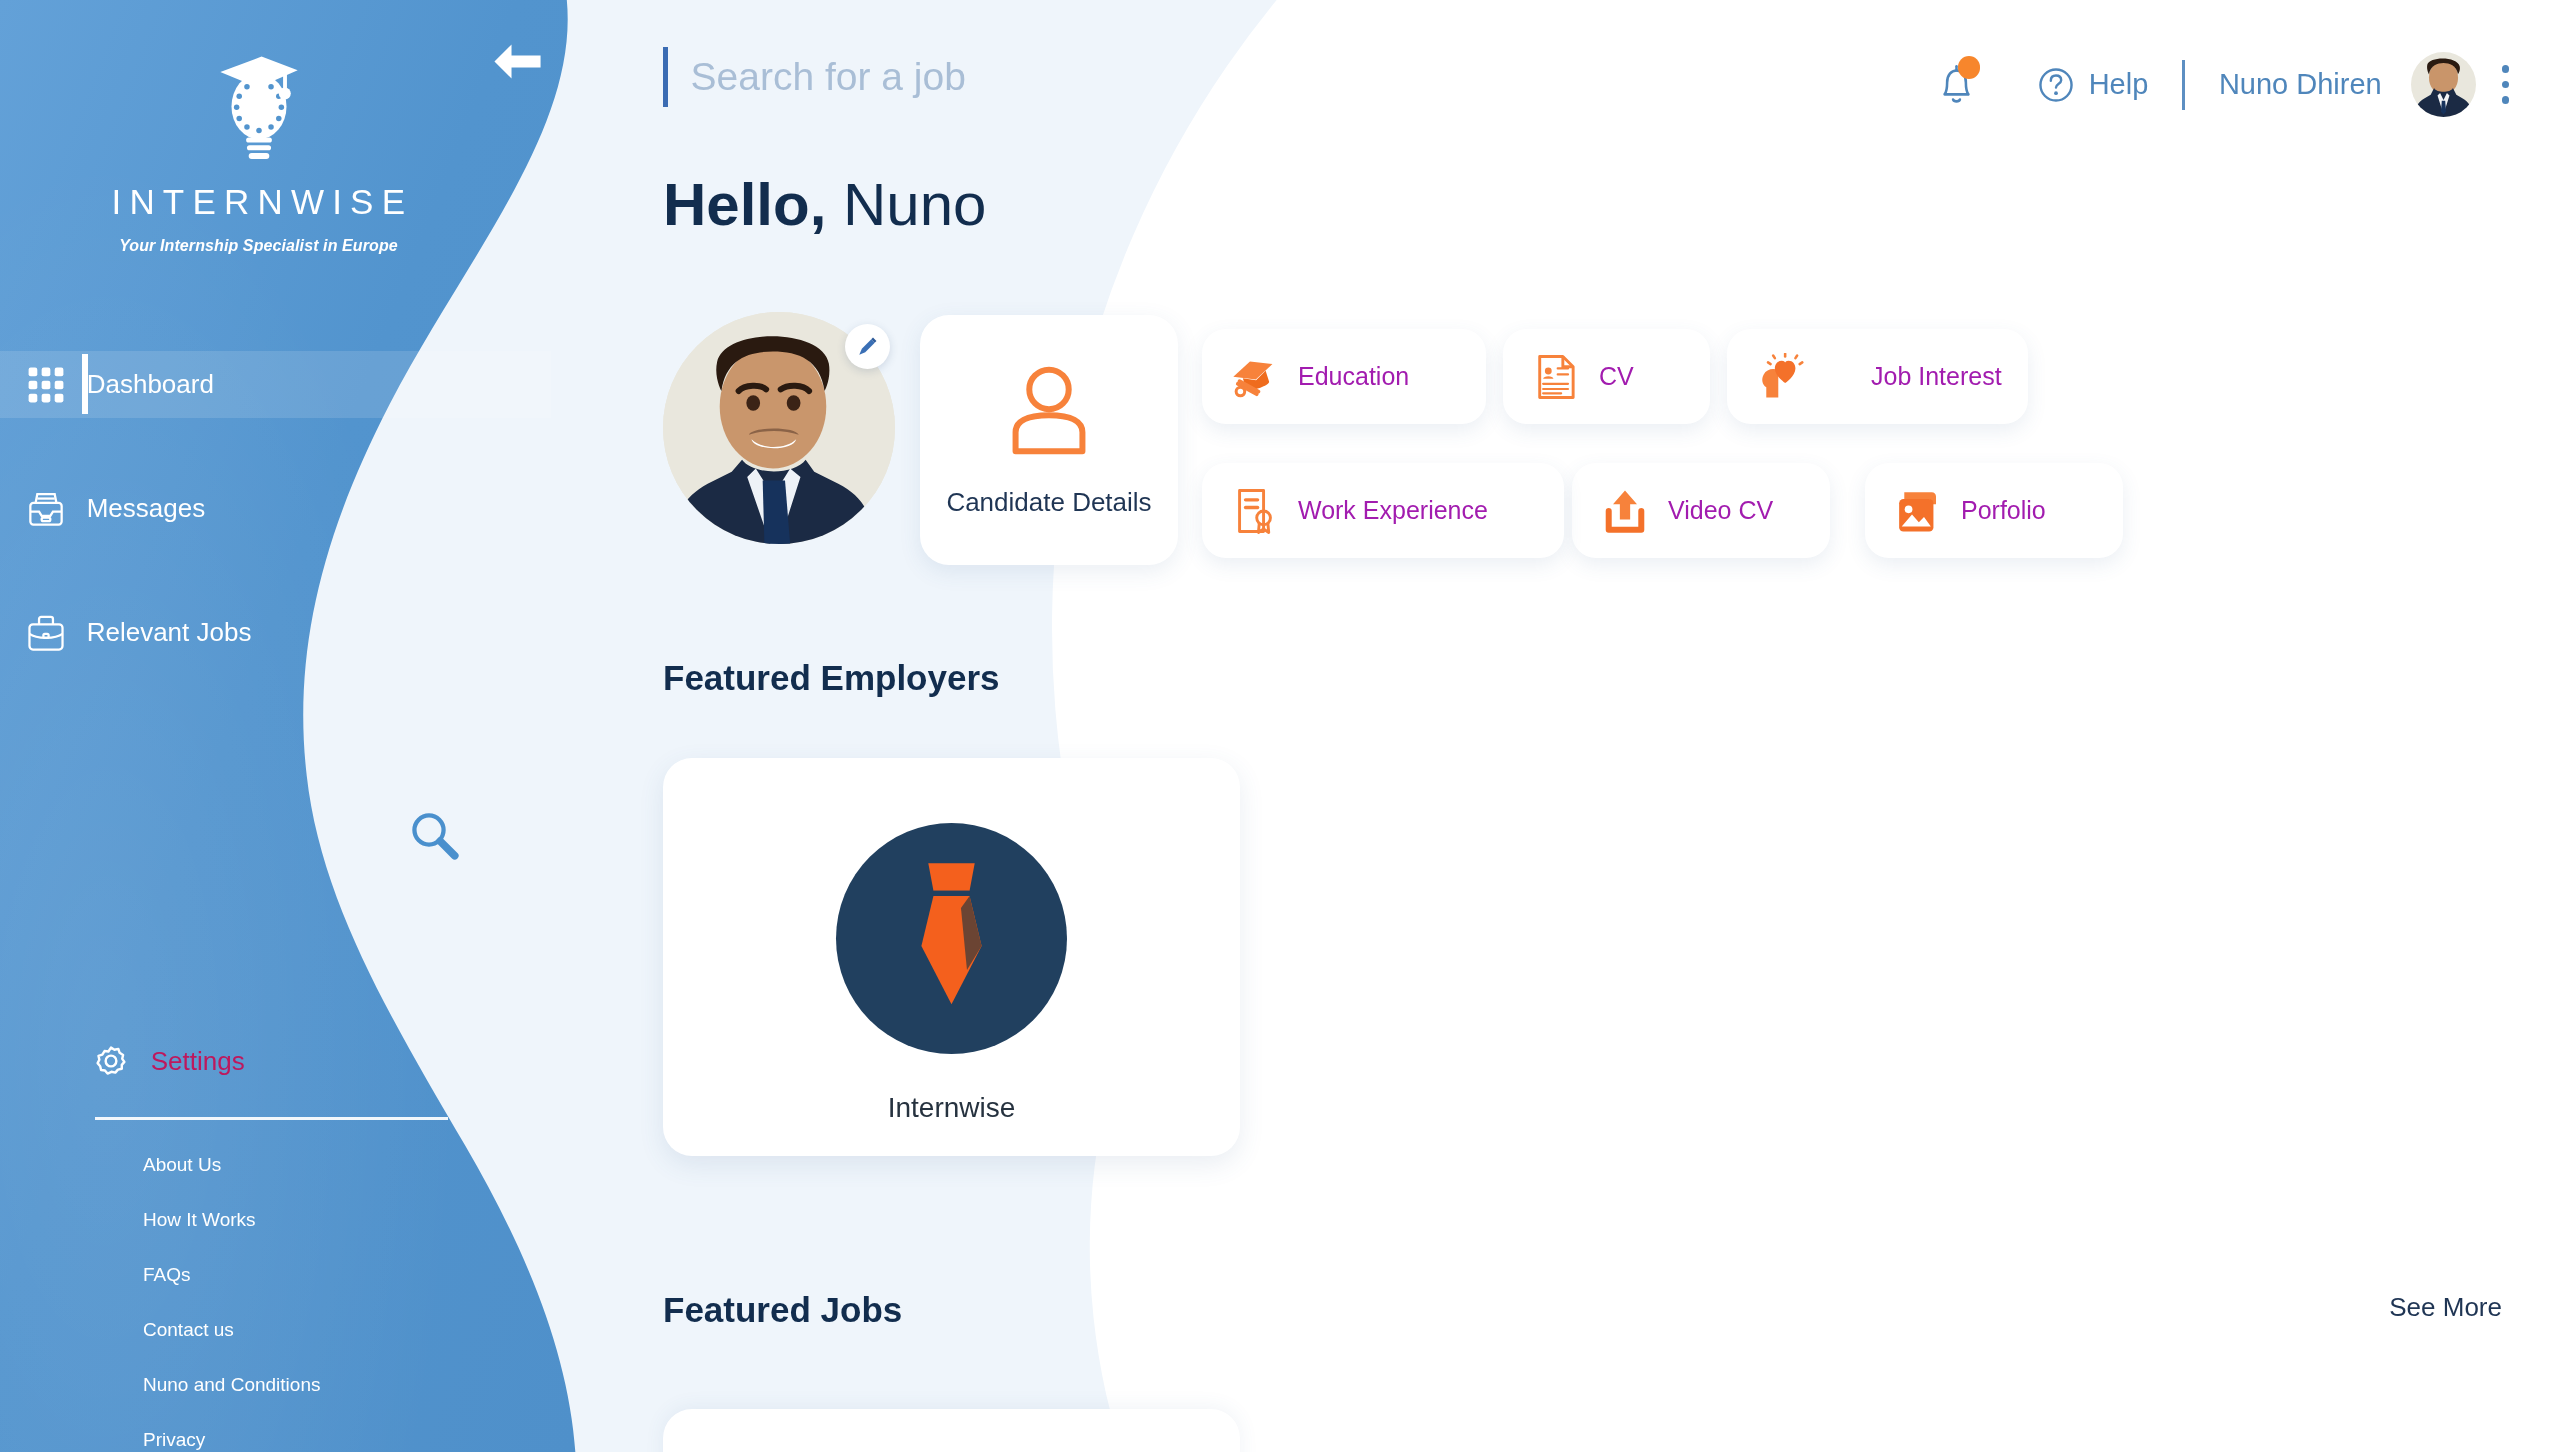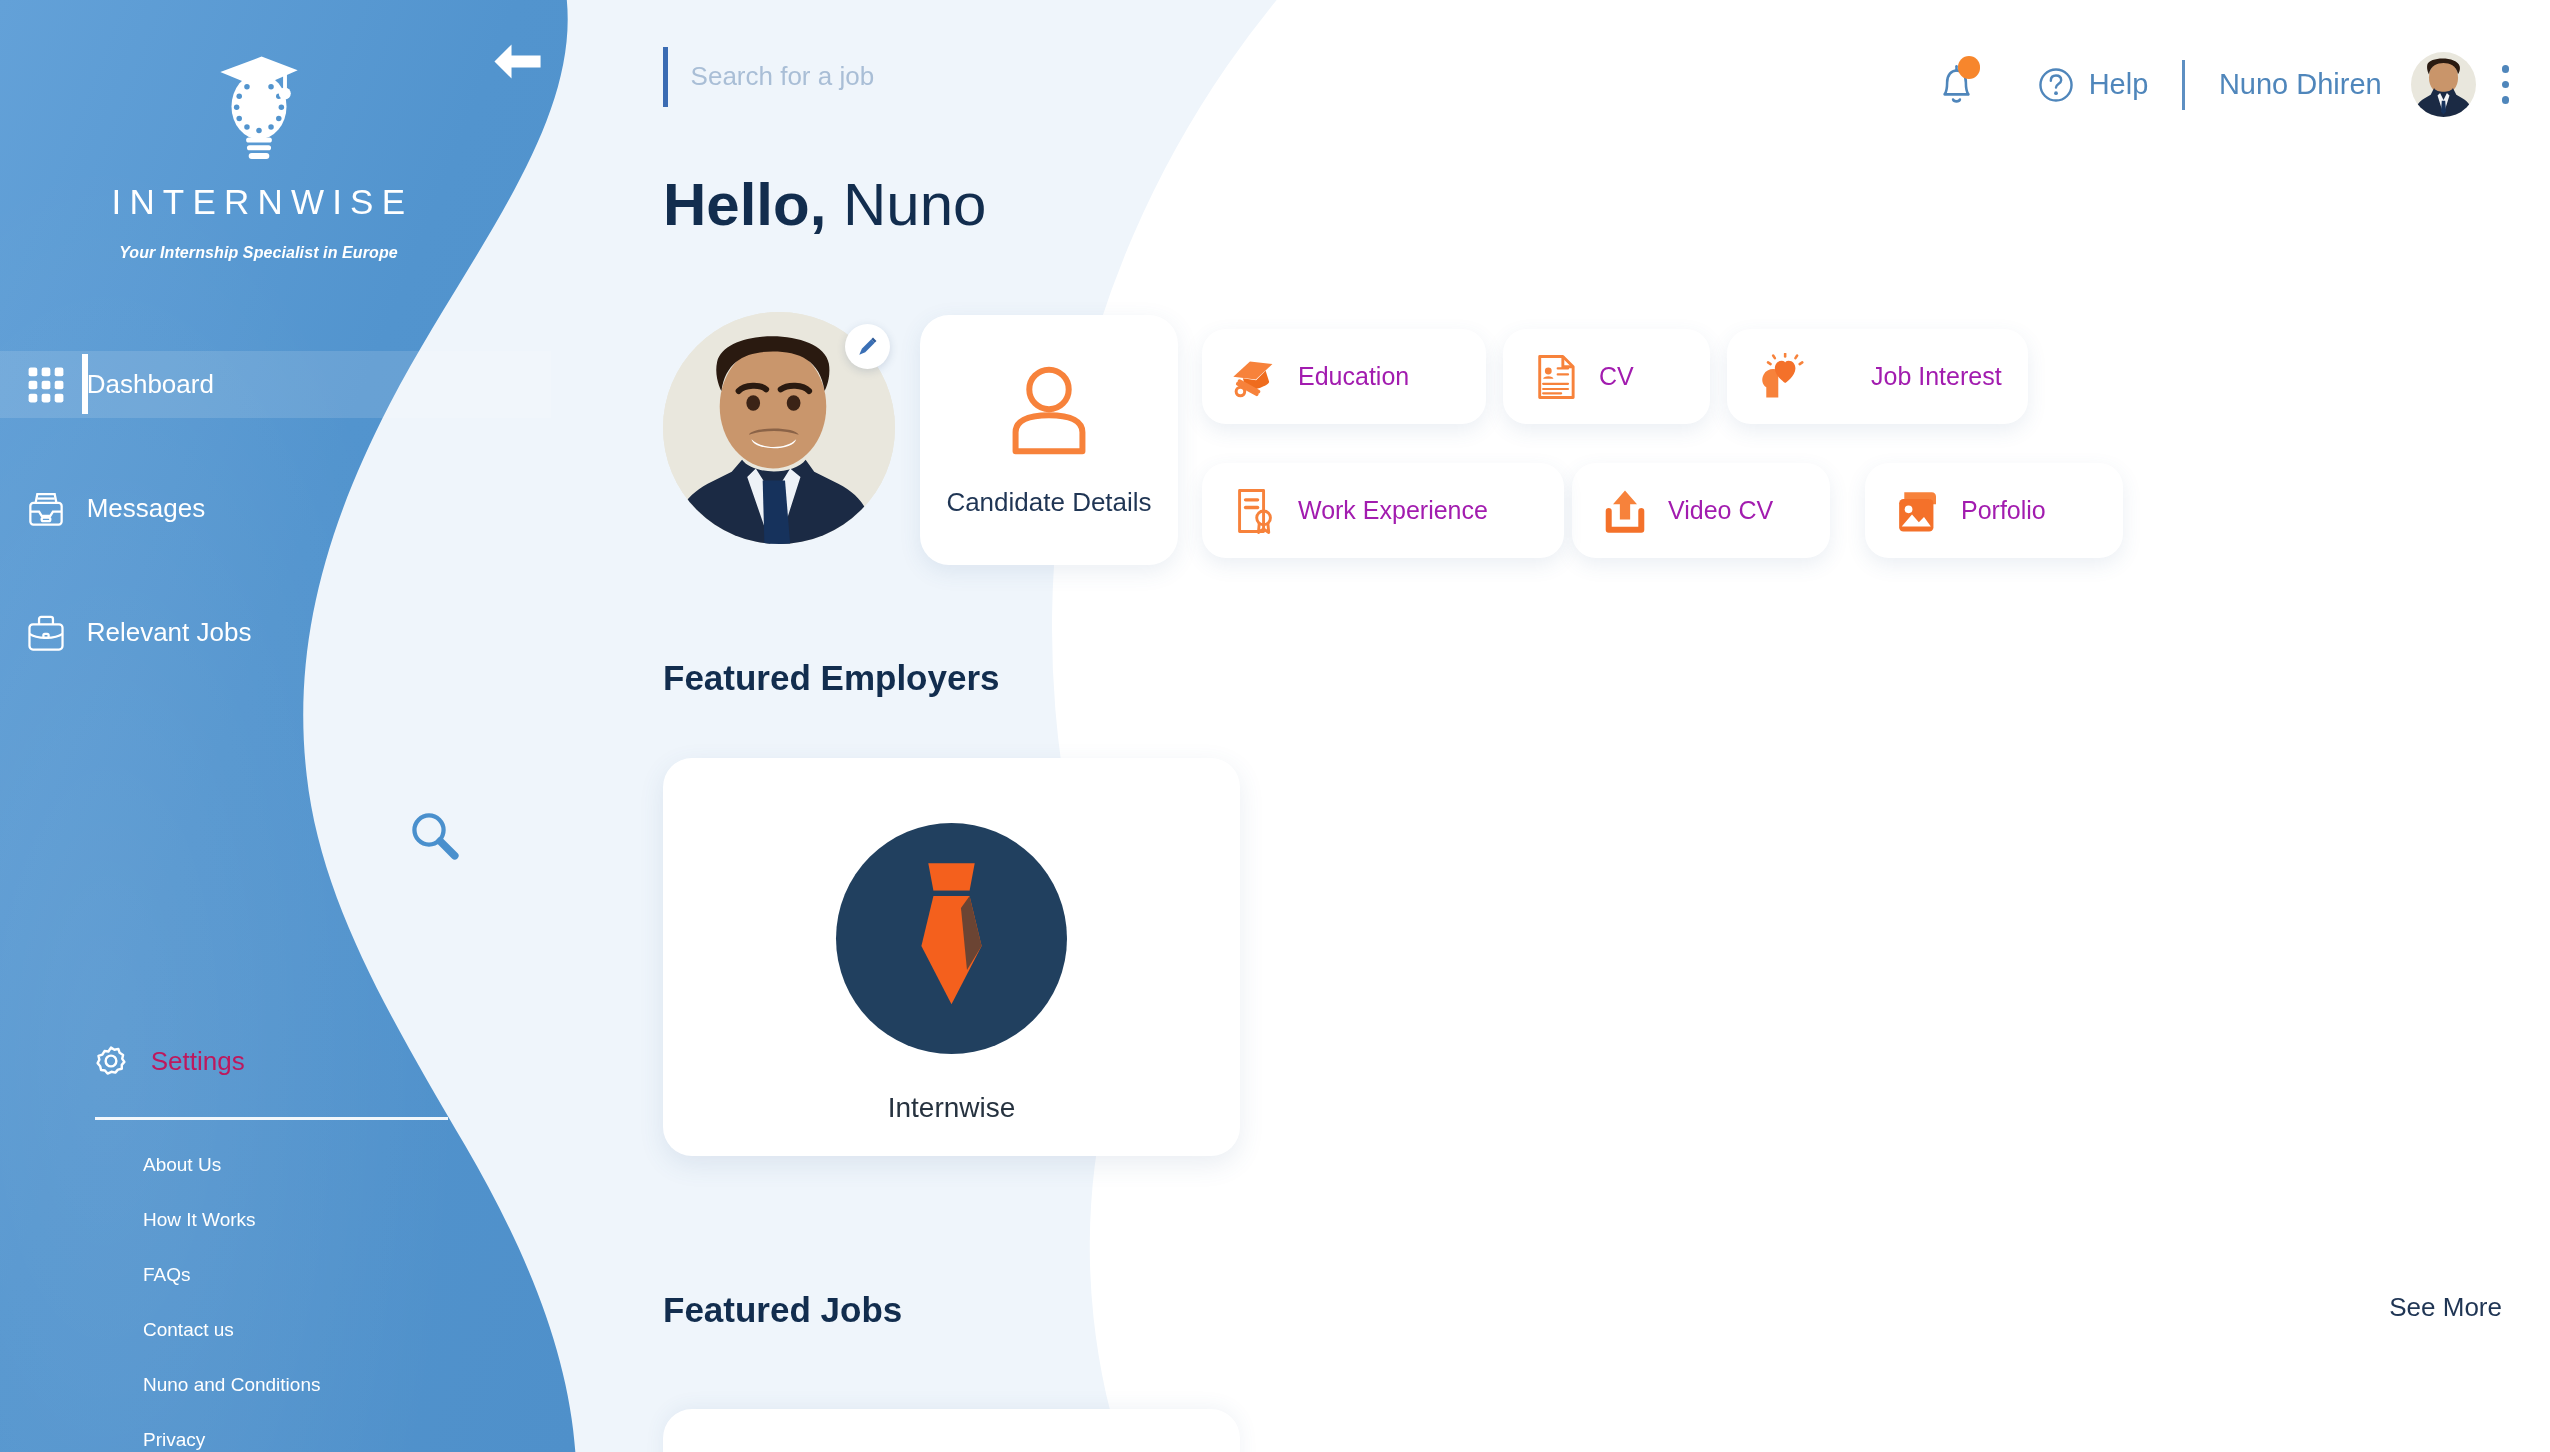--- a/index.html
+++ b/index.html
@@ -56,21 +56,21 @@
     display: flex; flex-direction: column; align-items: center;
   }
   .logo-mark { width: 102px; height: 129px; }
   .logo-word {
     margin-top: 5.2px;
     font-size: 35px; letter-spacing: 8.2px;
     color: #ffffff; font-weight: 400;
     padding-left: 7.7px;
   }
   .logo-tag {
-    margin-top: 22px;
+    margin-top: 15px;
     font-size: 16px; font-style: italic; font-weight: bold;
     color: #ffffff; letter-spacing: 0.1px;
   }
 
   .back-arrow {
     position: absolute; left: 491px; top: 41px;
     width: 53px; height: 41px; cursor: pointer;
     pointer-events: auto;
   }
 
@@ -126,21 +126,21 @@
     width: 1119px; height: 67px;
     display: flex; align-items: center;
   }
   .search-caret {
     width: 5.2px; height: 60px; background: #3b6cb3; flex: none;
   }
   .search-input {
     border: 0; outline: 0; background: transparent;
     margin-left: 22.4px; width: 947px;
     font-family: "Liberation Sans", sans-serif;
-    font-size: 26px; color: #2c3d5a;
+    font-size: 39px; color: #2c3d5a;
   }
   .search-input::placeholder { color: #a9bed6; }
 
   .hdr-right {
     position: absolute; right: 38px; top: 52px;
     display: flex; align-items: center; gap: 0px;
   }
   .bell { position: relative; width: 41px; height: 46px; cursor: pointer; }
   .bell-dot {
     position: absolute; right: -3.4px; top: -5.2px;

